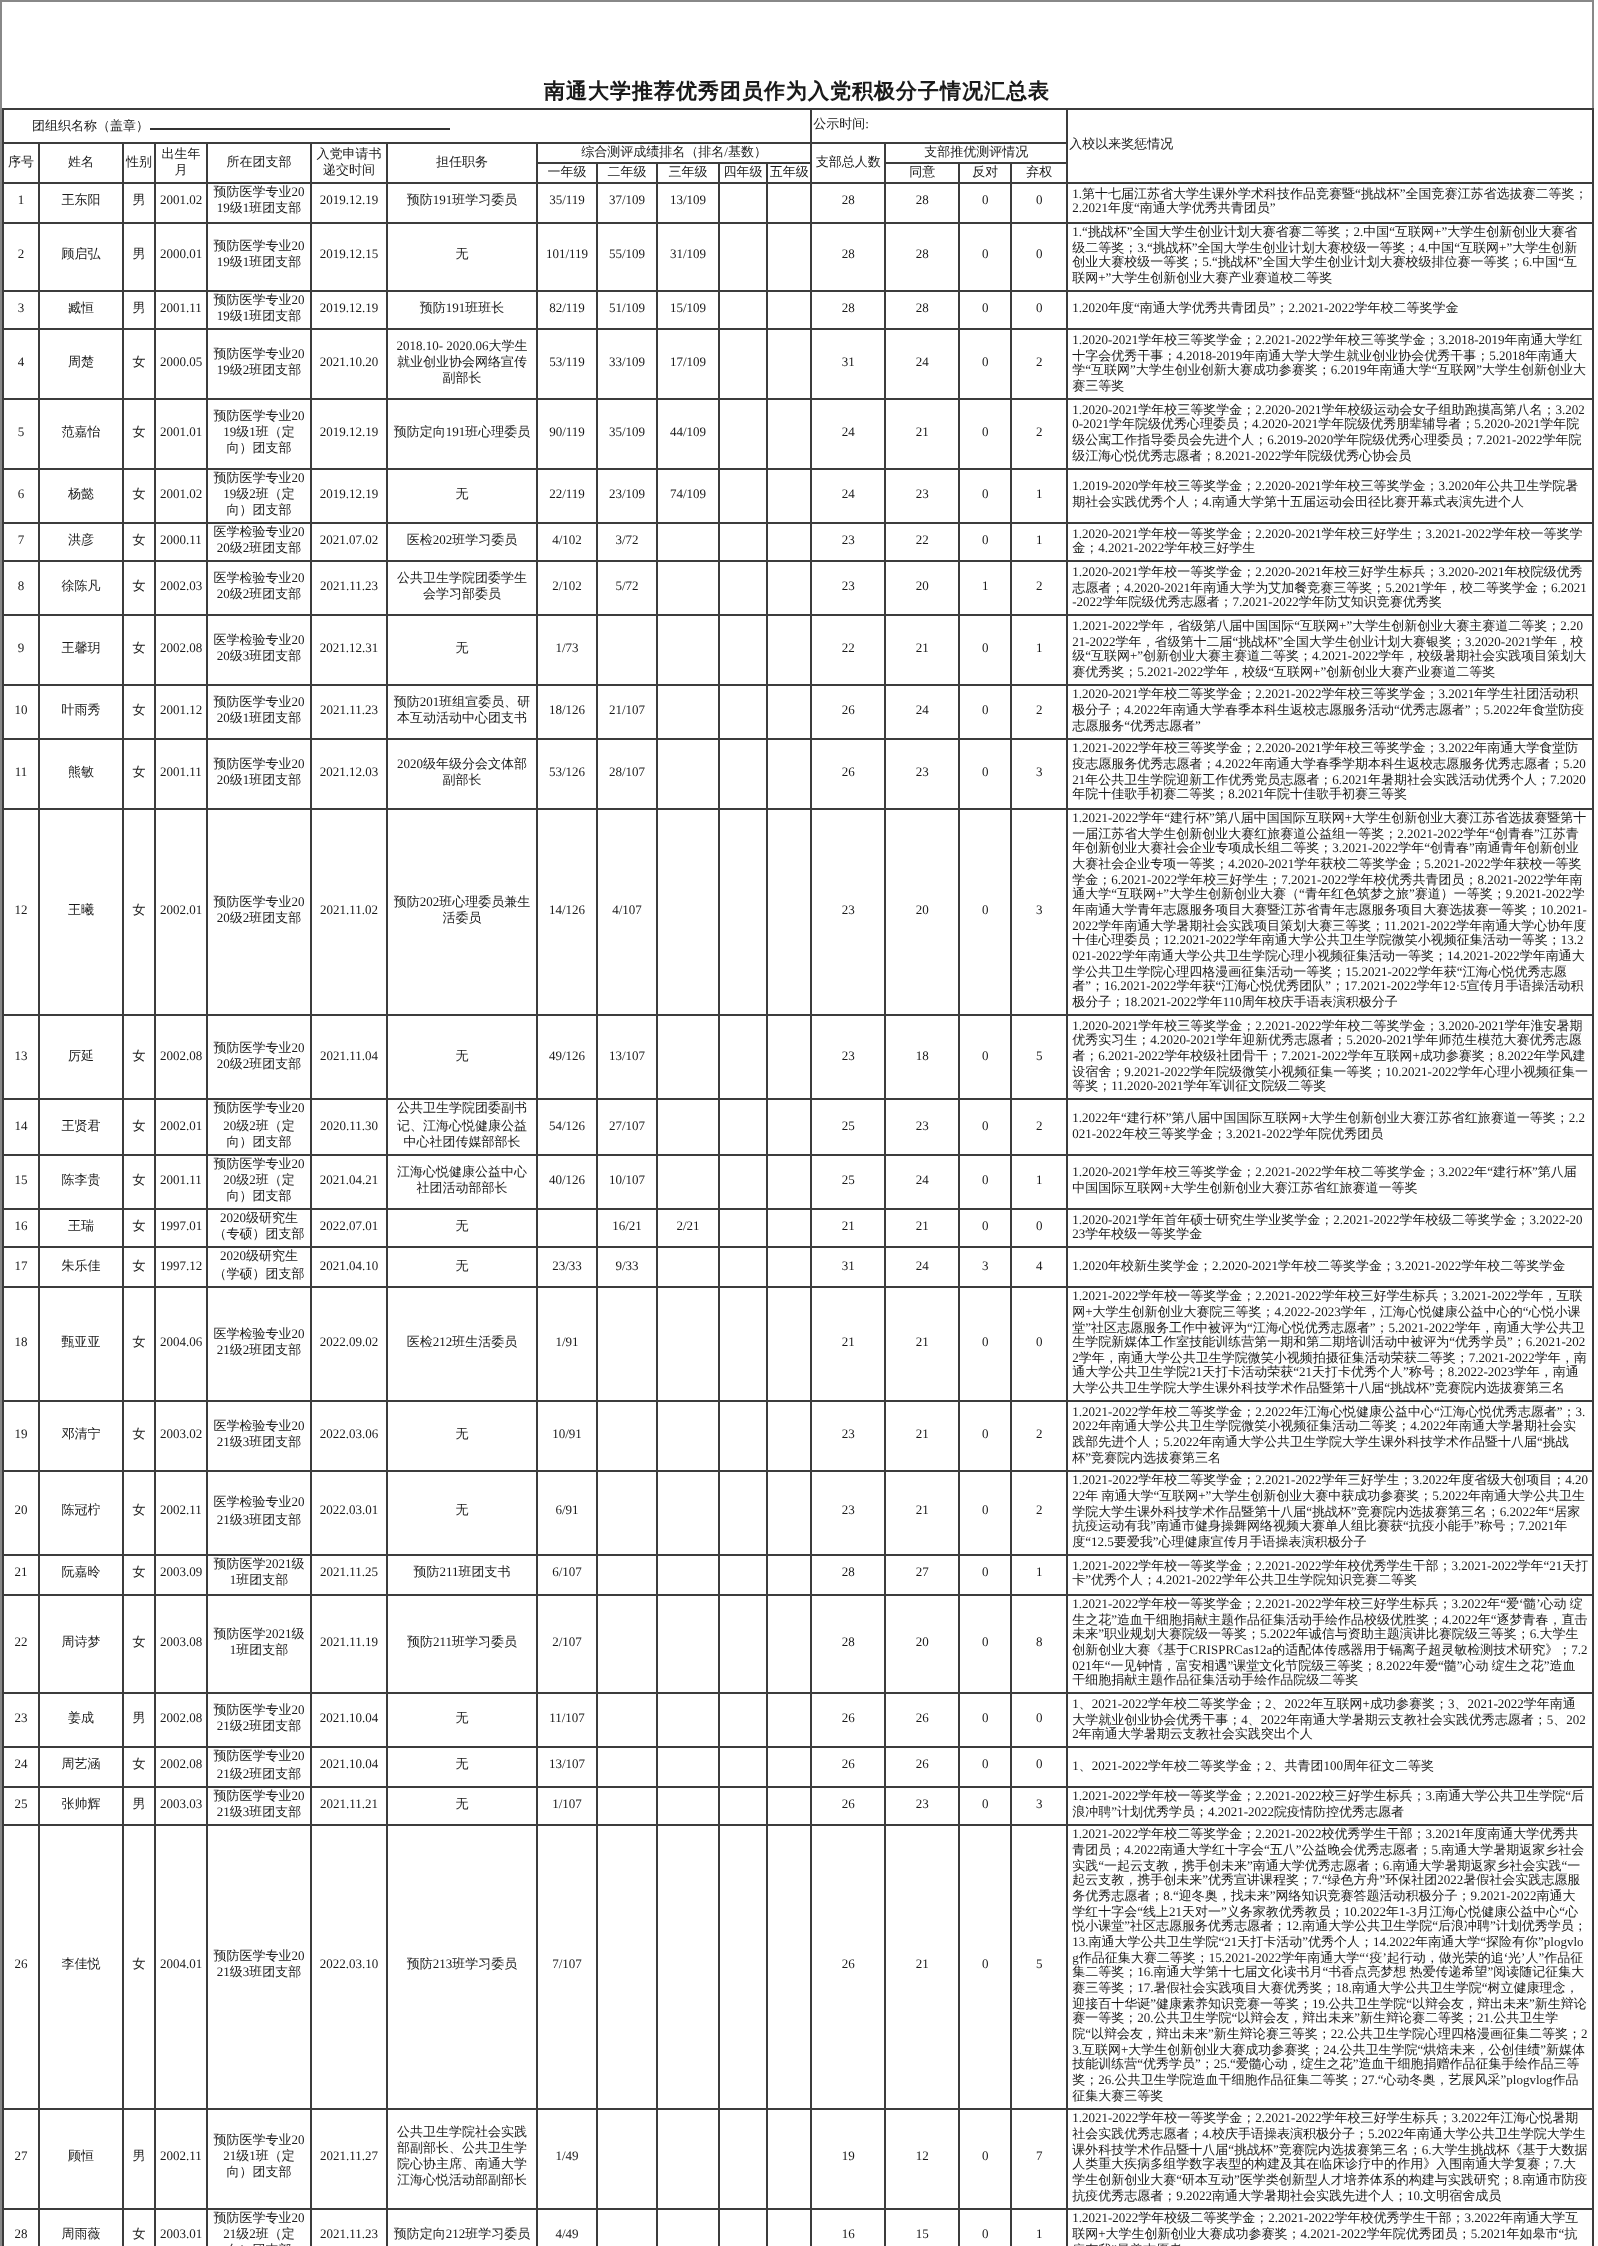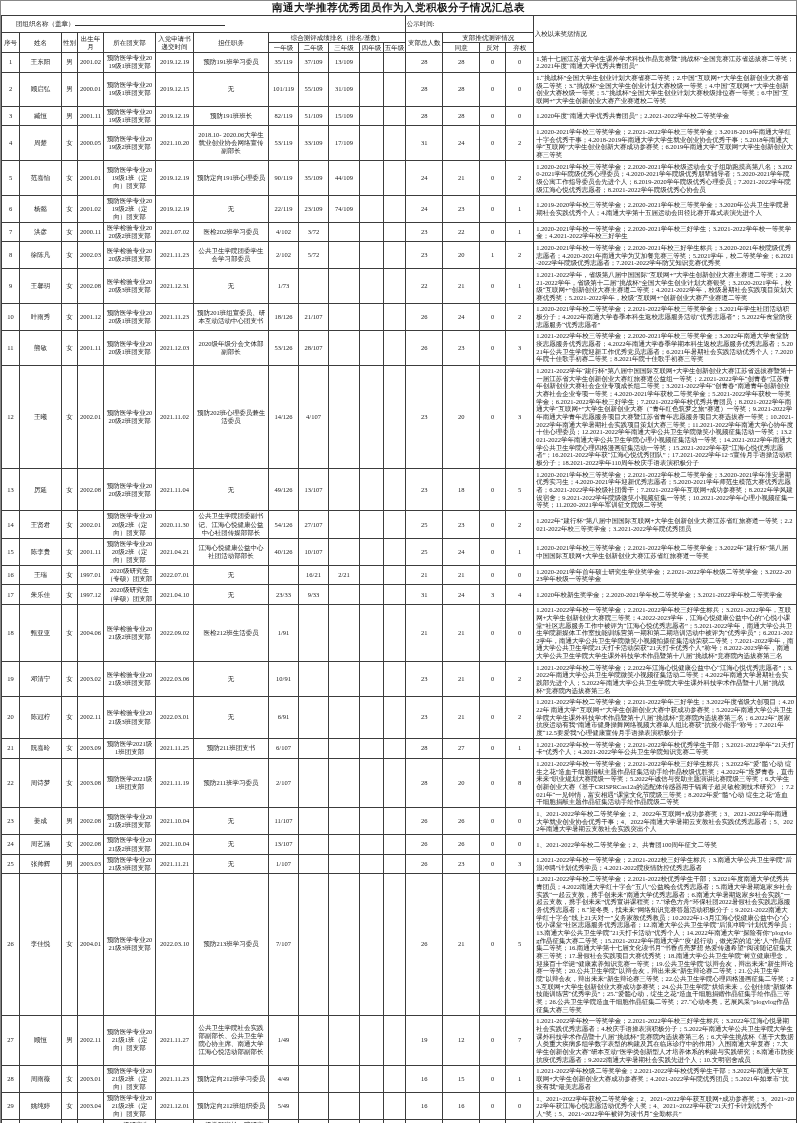--- a/index.html
+++ b/index.html
@@ -1,18 +1,18 @@
 <!DOCTYPE html>
 <html><head>
 <meta charset="utf-8">
 <style>
   html,body{margin:0;padding:0;background:#fff;}
   body{width:799px;font-family:"Liberation Serif","DejaVu Serif",serif;color:#1a1a1a;}
   .page{width:797px;min-height:1121px;border:1px solid #888;box-sizing:border-box;background:#fff;}
-  .title{height:14px;line-height:14px;text-align:center;font-size:10.5px;font-weight:bold;letter-spacing:.5px;}
+  .title{height:14px;line-height:14px;text-align:center;font-size:10.5px;font-weight:bold;letter-spacing:.5px;margin-top:39px;}
   table{border-collapse:collapse;table-layout:fixed;width:795px;margin:0;}
   th,td{border:1px solid #3c3c3c;font-size:6.5px;font-weight:normal;text-align:center;vertical-align:middle;padding:1px;word-break:break-all;line-height:1.25;}
   th{padding:0.5px;}
   .r1 th{text-align:left;border-bottom:1px solid #3c3c3c;height:15px;}
   .org-th{padding-left:14px;}
   .sign-line{display:inline-block;width:150px;height:6px;border-bottom:1px solid #333;}
   .awards-cell{text-align:left;line-height:1.18;padding:1.5px 2px;}
   .duty-cell,.branch-cell{padding:1px 1.5px;}
   .num-cell{letter-spacing:0;}
 </style>

